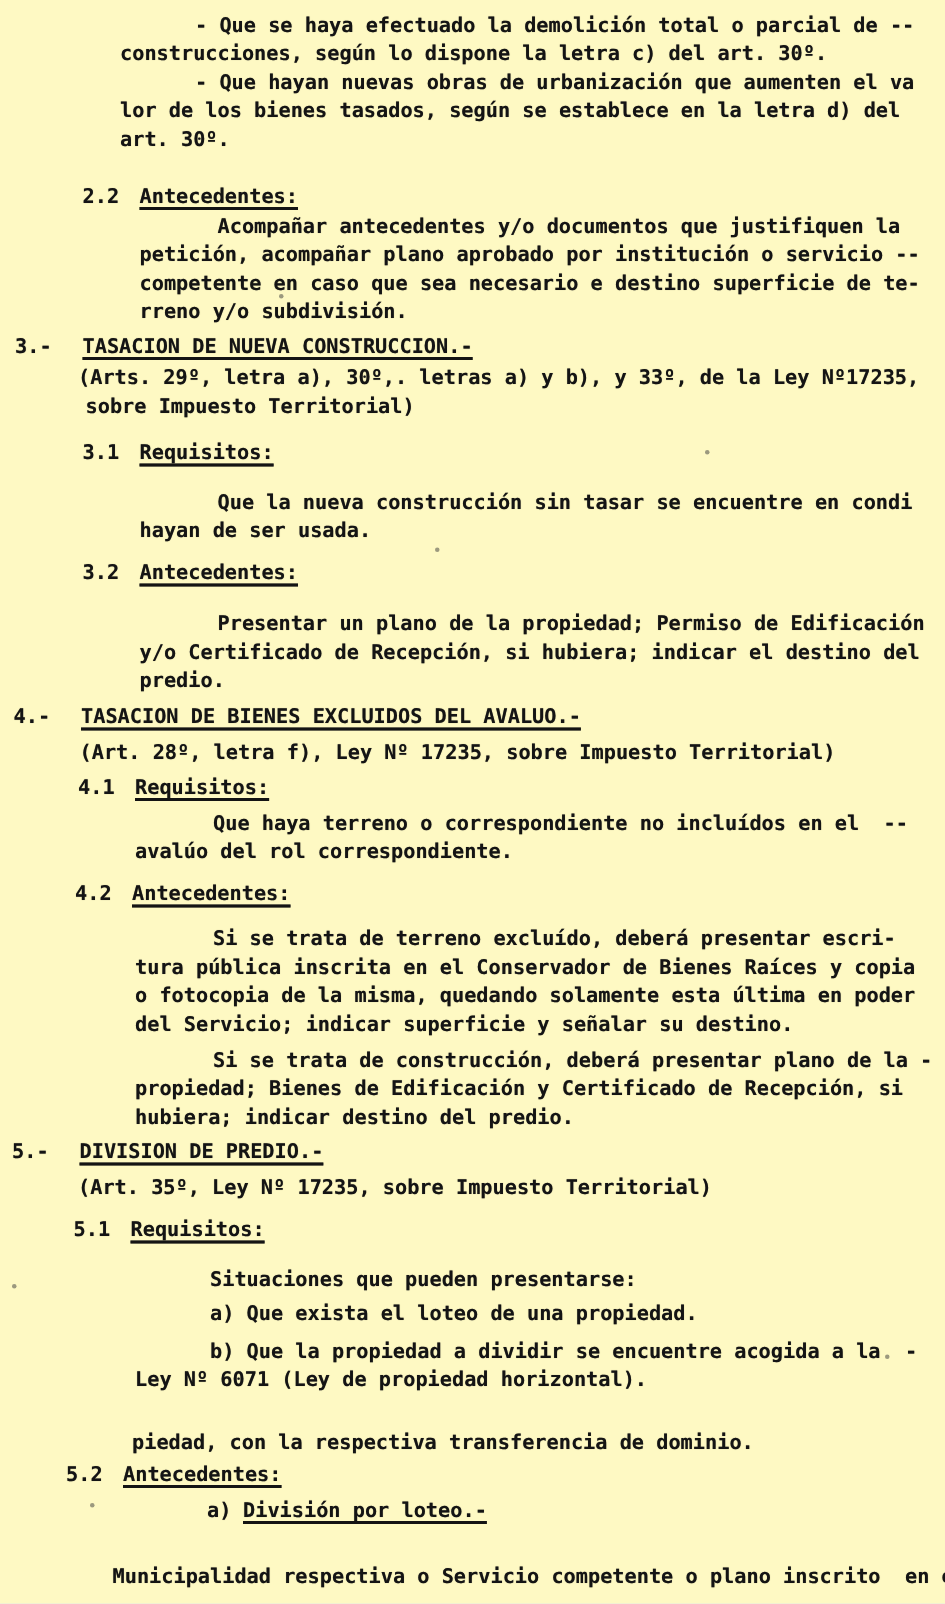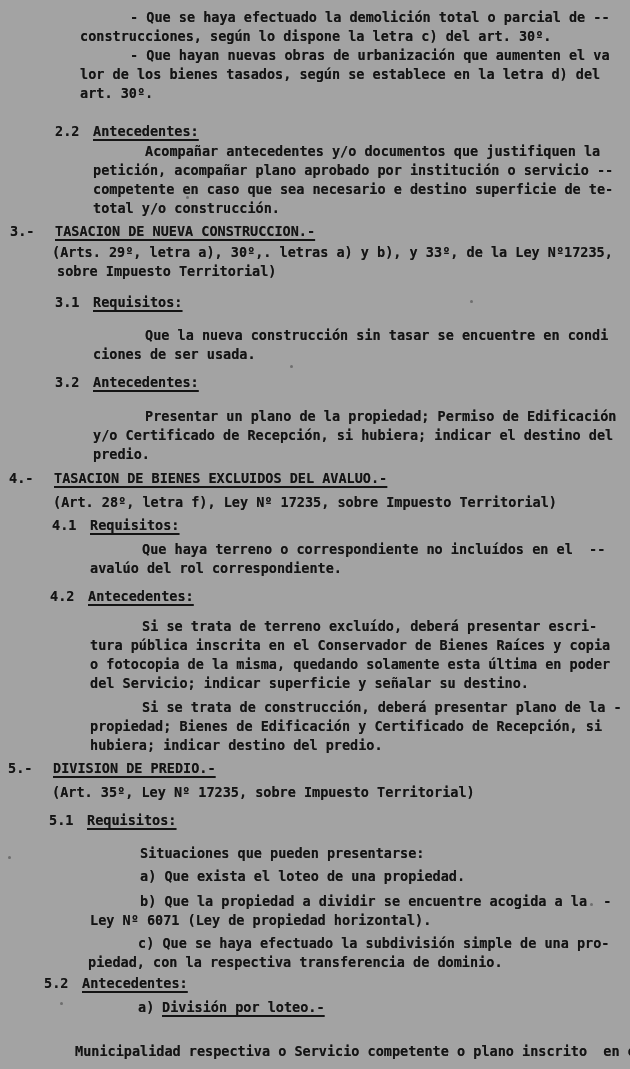--- a/index.html
+++ b/index.html
@@ -26,44 +26,44 @@
     text-decoration-thickness:1.5px;
   }
   .speck{
     position:absolute;width:3px;height:3px;border-radius:50%;
     background:#3a3a3a;opacity:.5;
   }
 </style>
 </head>
 <body>
 
-<div class="page" style="background: #a3a3a3; color: rgb(20, 20, 20);">
+<div class="page" style="background: #fef9c3; color: rgb(20, 20, 20);">
 
   <div class="ln" style="top:8px;left:130px">- Que se haya efectuado la demolición total o parcial de --</div>
   <div class="ln" style="top:27px;left:80px">construcciones, según lo dispone la letra c) del art. 30º.</div>
   <div class="ln" style="top:46px;left:130px">- Que hayan nuevas obras de urbanización que aumenten el va</div>
   <div class="ln" style="top:65px;left:80px">lor de los bienes tasados, según se establece en la letra d) del</div>
   <div class="ln" style="top:84px;left:80px">art. 30º.</div>
 
   <div class="ln" style="top:122px;left:55px">2.2</div>
   <div class="ln ul" style="top:122px;left:93px">Antecedentes:</div>
   <div class="ln" style="top:161px;left:93px">petición, acompañar plano aprobado por institución o servicio --</div>
   <div class="ln" style="top:142px;left:145px">Acompañar antecedentes y/o documentos que justifiquen la</div>
   <div class="ln" style="top:180px;left:93px">competente en caso que sea necesario e destino superficie de te-</div>
-  <div class="ln" style="top:199px;left:93px">total y/o construcción.</div>
+  <div class="ln" style="top:199px;left:93px">rreno y/o subdivisión.</div>
 
   <div class="ln" style="top:222px;left:10px">3.-</div>
   <div class="ln ul" style="top:222px;left:55px">TASACION DE NUEVA CONSTRUCCION.-</div>
   <div class="ln" style="top:243px;left:52px">(Arts. 29º, letra a), 30º,. letras a) y b), y 33º, de la Ley Nº17235,</div>
   <div class="ln" style="top:262px;left:57px">sobre Impuesto Territorial)</div>
 
   <div class="ln" style="top:293px;left:55px">3.1</div>
   <div class="ln ul" style="top:293px;left:93px">Requisitos:</div>
   <div class="ln" style="top:326px;left:145px">Que la nueva construcción sin tasar se encuentre en condi</div>
-  <div class="ln" style="top:345px;left:93px">ciones de ser usada.</div>
+  <div class="ln" style="top:345px;left:93px">hayan de ser usada.</div>
 
   <div class="ln" style="top:373px;left:55px">3.2</div>
   <div class="ln ul" style="top:373px;left:93px">Antecedentes:</div>
   <div class="ln" style="top:426px;left:93px">y/o Certificado de Recepción, si hubiera; indicar el destino del</div>
   <div class="ln" style="top:407px;left:145px">Presentar un plano de la propiedad; Permiso de Edificación</div>
   <div class="ln" style="top:445px;left:93px">predio.</div>
 
   <div class="ln" style="top:469px;left:9px">4.-</div>
   <div class="ln ul" style="top:469px;left:54px">TASACION DE BIENES EXCLUIDOS DEL AVALUO.-</div>
   <div class="ln" style="top:493px;left:53px">(Art. 28º, letra f), Ley Nº 17235, sobre Impuesto Territorial)</div>
@@ -86,21 +86,20 @@
   <div class="ln" style="top:759px;left:8px">5.-</div>
   <div class="ln ul" style="top:759px;left:53px">DIVISION DE PREDIO.-</div>
   <div class="ln" style="top:783px;left:52px">(Art. 35º, Ley Nº 17235, sobre Impuesto Territorial)</div>
 
   <div class="ln" style="top:811px;left:49px">5.1</div>
   <div class="ln ul" style="top:811px;left:87px">Requisitos:</div>
   <div class="ln" style="top:844px;left:140px">Situaciones que pueden presentarse:</div>
   <div class="ln" style="top:867px;left:140px">a) Que exista el loteo de una propiedad.</div>
   <div class="ln" style="top:892px;left:140px">b) Que la propiedad a dividir se encuentre acogida a la  -</div>
   <div class="ln" style="top:911px;left:90px">Ley Nº 6071 (Ley de propiedad horizontal).</div>
-  <div class="ln" style="top:934px;left:138px">c) Que se haya efectuado la subdivisión simple de una pro-</div>
   <div class="ln" style="top:953px;left:88px">piedad, con la respectiva transferencia de dominio.</div>
 
   <div class="ln" style="top:974px;left:44px">5.2</div>
   <div class="ln ul" style="top:974px;left:82px">Antecedentes:</div>
   <div class="ln" style="top:998px;left:138px">a)</div>
   <div class="ln ul" style="top:998px;left:162px">División por loteo.-</div>
   <div class="ln" style="top:1042px;left:75px">Municipalidad respectiva o Servicio competente o plano inscrito  en el</div>
 
   <div class="speck" style="top:196px;left:186px"></div>
   <div class="speck" style="top:300px;left:470px"></div>

